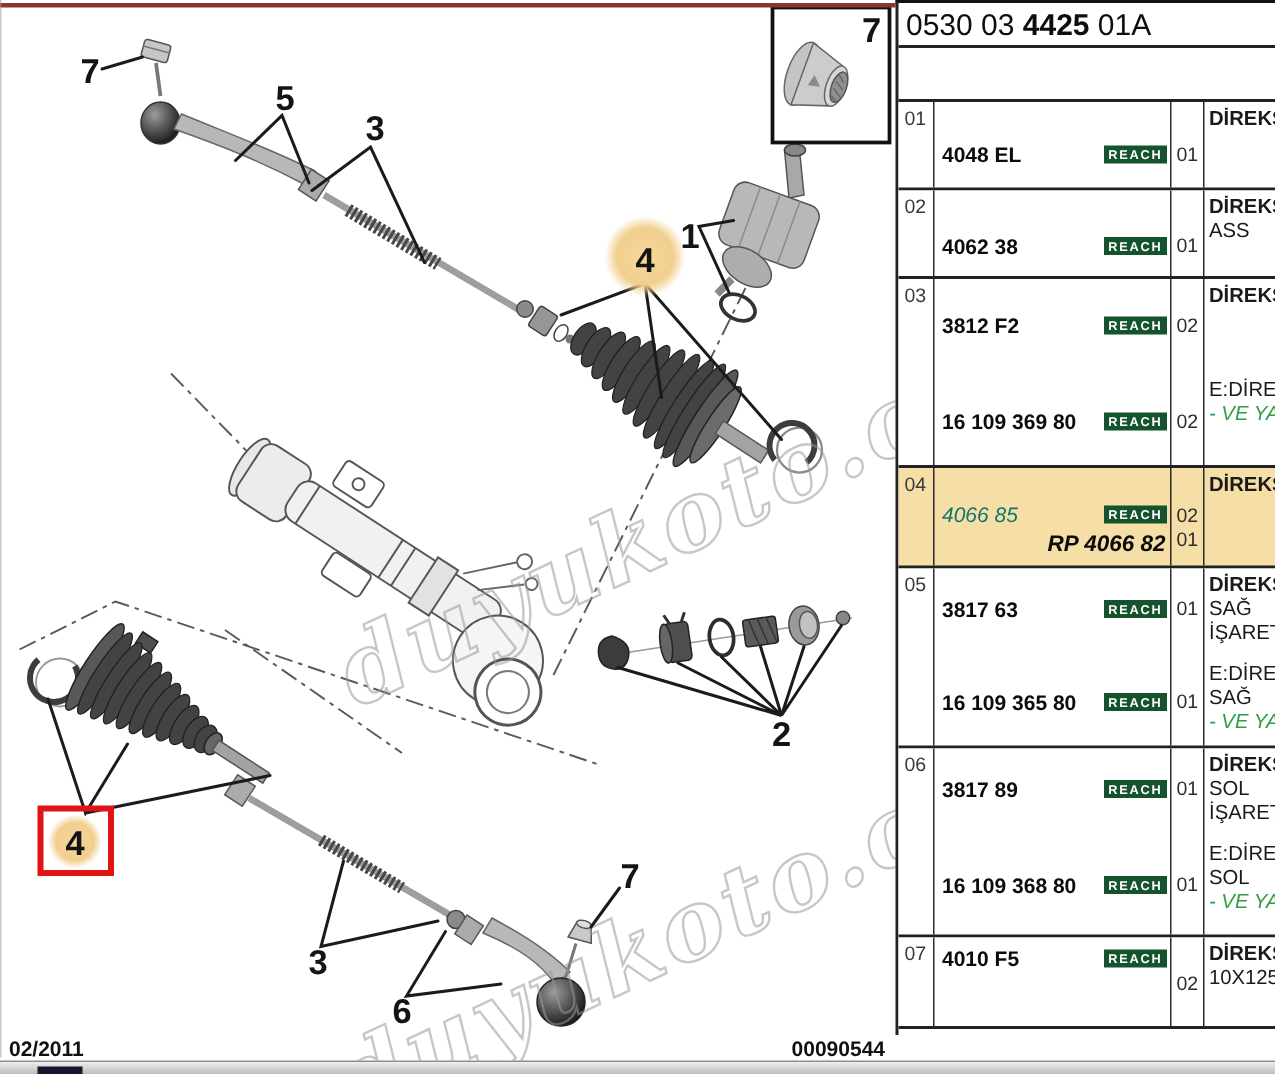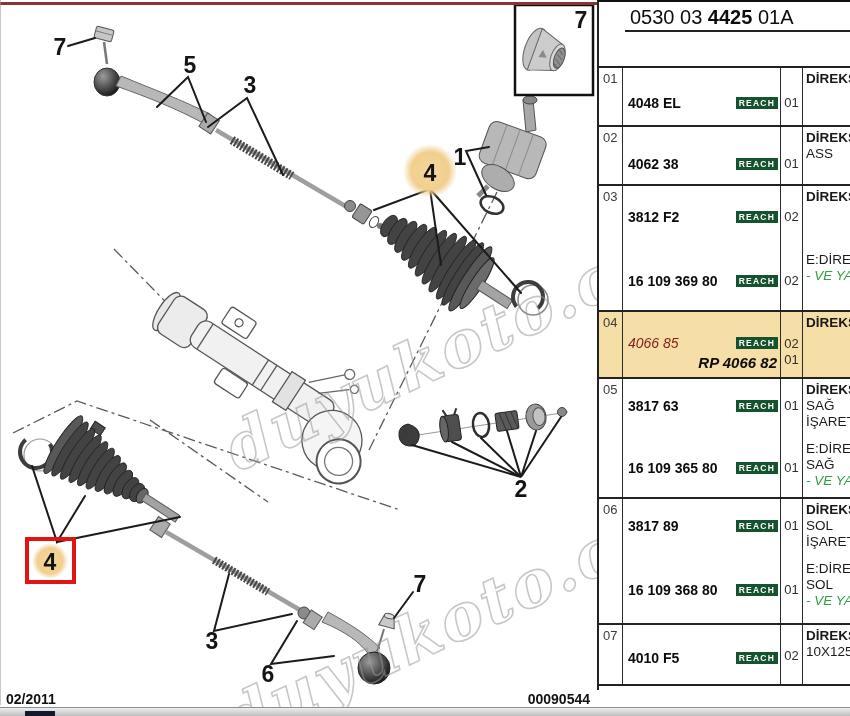--- a/index.html
+++ b/index.html
@@ -6,33 +6,33 @@
   .page{position:relative;width:850px;height:716px;background:#fff;overflow:hidden;
         font-family:"Liberation Sans",sans-serif;color:#111;}
   .topline{position:absolute;left:0;top:2px;width:597px;height:3px;background:#8a3535;}
   .leftedge{position:absolute;left:0;top:0;width:1px;height:705px;background:#999;opacity:.55;}
   svg text.co{font-family:"Liberation Sans",sans-serif;font-weight:bold;font-size:23px;
         fill:#141414;text-anchor:middle;}
   
   .tbl{position:absolute;left:597px;top:0;width:253px;height:690px;
        border-left:2px solid #222;border-top:2px solid #111;box-sizing:border-box;}
   .thead{height:30px;border-bottom:2px solid #222;box-sizing:border-box;
-         font-size:20px;padding:4px 0 0 5px;white-space:nowrap;color:#0d0d0d;margin-left:26px;}
+         font-size:20px;padding:4px 0 0 5px;white-space:nowrap;color:#0d0d0d;}
   .thead b{font-weight:bold;}
   .tempty{height:36px;border-bottom:2px solid #222;box-sizing:border-box;}
   .trow{position:relative;display:grid;grid-template-columns:24px 158px 22px 47px;
         border-bottom:2px solid #222;box-sizing:border-box;background:#fff;}
   .trow.hl{background:#f6dfa6;}
   .cell{position:relative;box-sizing:border-box;}
   .c-no,.c-part,.c-qty{border-right:1.5px solid #2a2a2a;}
   .no{position:absolute;top:3px;left:4px;font-size:13px;color:#3a3a3a;}
   .pe{position:absolute;left:5px;right:2px;height:18px;display:flex;
       justify-content:space-between;align-items:center;}
   .part{font-size:14px;font-weight:bold;color:#0c0c0c;white-space:nowrap;}
-  .part.it{font-style:italic;font-weight:normal;color:#7f1d1d;}
+  .part.it{font-style:italic;font-weight:normal;color:#0f766e;}
   .reach{background:#14532d;color:#fff;font-size:8.5px;font-weight:bold;
          padding:2px 3px;letter-spacing:1.2px;line-height:1;white-space:nowrap;}
   .rp{position:absolute;right:3px;font-weight:bold;font-style:italic;
       font-size:15px;white-space:nowrap;color:#0c0c0c;}
   .qe{position:absolute;left:0;right:0;text-align:center;font-size:13px;color:#2e2e2e;}
   .dg{position:absolute;left:3px;right:0;}
   .dl{font-size:13.5px;line-height:16px;white-space:nowrap;color:#1a1a1a;}
   .dl.b{font-weight:bold;}
   .dl.green{color:#2f9e44;font-style:italic;}
   
@@ -419,21 +419,21 @@
           <div class="dl green">- VE YA</div>
         </div>
       </div>
     </div>
 
     <div class="trow" style="height:61px">
       <div class="cell c-no">
           <span class="no">07</span>
         </div>
       <div class="cell c-part">
-        <div class="pe" style="top:24px">
+        <div class="pe" style="top:5px">
           <span class="part">4010 F5</span>
           <span class="reach">REACH</span>
         </div>
       </div>
       <div class="cell c-qty">
           <span class="qe" style="top:23px">02</span>
         </div>
       <div class="cell c-desc">
         <div class="dg" style="top:3px">
           <div class="dl b">DİREKS</div>

